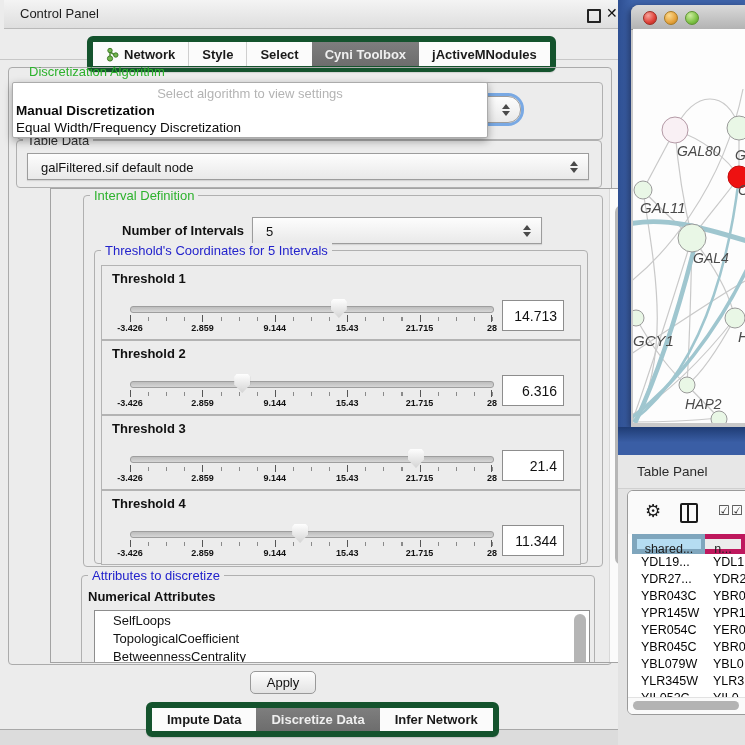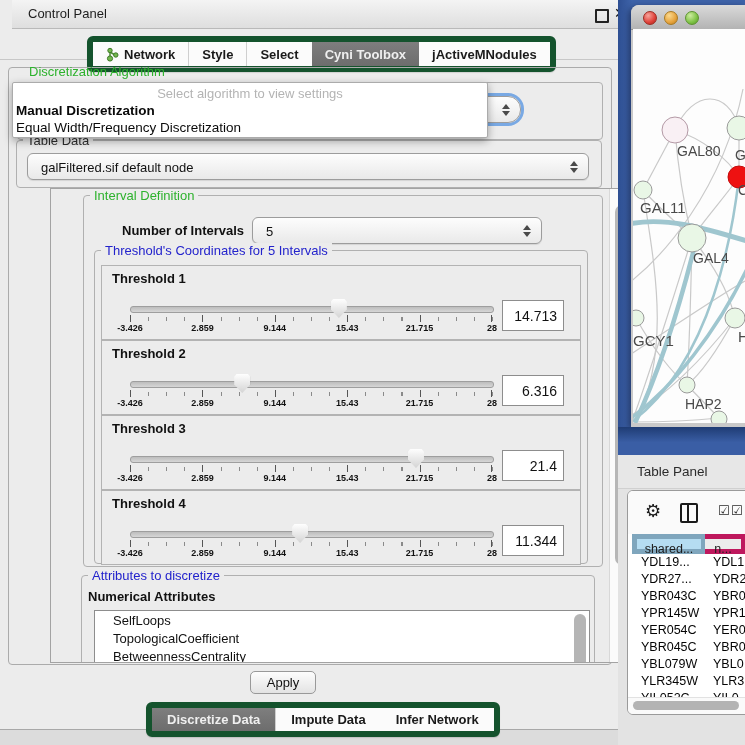--- a/index.html
+++ b/index.html
@@ -1,21 +1,21 @@
 <!DOCTYPE html>
 <html><head>
 <meta charset="utf-8">
 <style>
   html,body{margin:0;padding:0;background:#d9d9d9;font-family:"Liberation Sans","DejaVu Sans",sans-serif;}
   #screen{position:relative;width:745px;height:745px;overflow:hidden;background:#dcdcdc;}
   .abs{position:absolute;}
 
   
   #control-panel{left:0;top:0;width:618px;height:729px;background:#ececec;border-right:1px solid #a8a8a8;border-bottom:1px solid #a8a8a8;}
-  #cp-titlebar{left:12px;top:0;width:618px;height:28px;background:linear-gradient(180deg,#f4f4f4,#dedede);border-bottom:1px solid #b9b9b9;}
+  #cp-titlebar{left:4px;top:0;width:618px;height:28px;background:linear-gradient(180deg,#f4f4f4,#dedede);border-bottom:1px solid #b9b9b9;}
   #cp-title{left:16px;top:6px;font-size:13px;color:#1d1d1d;}
   #float-btn{left:583px;top:9px;width:10px;height:10px;border:2px solid #222;border-radius:1px;background:transparent;}
   #close-btn{left:602px;top:5px;font-size:14px;font-weight:bold;color:#111;}
   .hairline{left:0;top:59px;width:618px;height:1px;background:#c7c7c7;}
 
   
   .seg-bar{display:flex;height:24px;border:6px solid #14532d;border-radius:6px;overflow:hidden;background:#fbfbfb;box-shadow:0 1px 1px rgba(0,0,0,0.12);}
   .seg{display:flex;align-items:center;gap:5px;padding:0 13px;font-size:13px;font-weight:600;color:#1a1a1a;background:#fbfbfb;border-left:1px solid #cfcfcf;white-space:nowrap;}
   .seg:first-child{border-left:none;}
   .seg.selected{background:linear-gradient(180deg,#7e7e7e,#6d6d6d);color:#efefef;border-left:none;}
@@ -27,21 +27,21 @@
   
   #outer-panel{left:8px;top:67px;width:602px;height:596px;border:1px solid #ababab;border-radius:4px;}
 
   .group{border:1px solid #b0b0b0;border-radius:4px;}
   .group-title{position:absolute;font-size:13px;background:#ececec;padding:0 4px;white-space:nowrap;}
   .t-green{color:#2db22d;}
   .t-blue{color:#2323cc;}
   .t-dark{color:#2e2e2e;}
 
   
-  .combo{position:absolute;background:linear-gradient(180deg,#fdfdfd,#e9e9e9);border:1px solid #9c9c9c;border-radius:6px;box-shadow:0 1px 1px rgba(0,0,0,0.10);}
+  .combo{position:absolute;background:linear-gradient(180deg,#fdfdfd,#e9e9e9);border:1px solid #9c9c9c;border-radius:0;box-shadow:0 1px 1px rgba(0,0,0,0.10);}
   .combo-text{position:absolute;left:13px;top:50%;transform:translateY(-50%);font-size:13px;color:#111;white-space:nowrap;}
   .steppers{position:absolute;right:10px;top:50%;transform:translateY(-50%);width:9px;height:14px;}
   .steppers .up{position:absolute;left:1px;top:1px;width:0;height:0;border-left:4px solid transparent;border-right:4px solid transparent;border-bottom:5px solid #4a4a4a;}
   .steppers .dn{position:absolute;left:1px;bottom:1px;width:0;height:0;border-left:4px solid transparent;border-right:4px solid transparent;border-top:5px solid #4a4a4a;}
   #algo-combo{left:16px;top:28px;width:494px;height:25px;border-radius:13px;box-shadow:0 0 0 3px #79a9e4;}
 
   
   #algo-popup{left:12px;top:82px;width:474px;height:54px;background:#fff;border:1px solid #ababab;border-radius:2px;box-shadow:0 3px 8px rgba(0,0,0,0.35);z-index:40;}
   #algo-popup .hint{position:absolute;left:0;top:3px;width:100%;text-align:center;font-size:13px;color:#b4b4b4;}
   #algo-popup .opt{position:absolute;left:3px;font-size:13.5px;color:#0a0a0a;white-space:nowrap;}
@@ -80,21 +80,21 @@
 
   
   #right-region{left:618px;top:0;width:127px;height:745px;background:#e3e3e3;}
   #desktop-blue{position:absolute;left:0;top:0;width:127px;height:455px;background:linear-gradient(90deg,#2e4f92,#3e63a9 14px,#3e63a9);}
   #net-window{position:absolute;left:13px;top:5px;width:114px;height:422px;border-radius:8px 0 0 0;background:#c9c9c9;box-shadow:-2px 2px 6px rgba(0,0,20,0.45);}
   #net-titlebar{position:absolute;left:0;top:0;width:114px;height:24px;border-radius:8px 0 0 0;background:linear-gradient(180deg,#dadada,#b3b3b3);border-bottom:1px solid #8f8f8f;}
   .light{position:absolute;top:6px;width:12px;height:12px;border-radius:50%;}
   #light-red{left:12px;background:radial-gradient(circle at 35% 30%,#f6a49c,#df4038 60%,#a92920);border:1px solid #9c2b22;}
   #light-yellow{left:33px;background:radial-gradient(circle at 35% 30%,#fbd98e,#e6a33c 60%,#b87c1e);border:1px solid #a97a22;}
   #light-green{left:54px;background:radial-gradient(circle at 35% 30%,#cdeca0,#7dc244 60%,#57962a);border:1px solid #5d9331;}
-  #net-canvas{position:absolute;left:2px;top:24px;width:112px;height:394px;background:#fdfdfd;overflow:hidden;}
+  #net-canvas{position:absolute;left:2px;top:24px;width:112px;height:394px;background:#fdfdfd;overflow:hidden;font-style:italic;}
   #below-window-blue{position:absolute;left:0;top:427px;width:127px;height:28px;background:linear-gradient(180deg,#1f3c74,#3a5ea5 55%);}
 
   #table-panel-bar{position:absolute;left:0;top:455px;width:127px;height:33px;background:#e7e7e7;border-bottom:1px solid #d0d0d0;}
   #table-panel-title{position:absolute;left:19px;top:9px;font-size:13.5px;color:#2b2b2b;}
   #table-panel-box{position:absolute;left:9px;top:490px;width:118px;height:223px;background:#fff;border:1px solid #9a9a9a;border-radius:6px 0 0 6px;overflow:hidden;}
   #tp-toolbar{position:absolute;left:0;top:0;width:118px;height:43px;background:#fafafa;}
   #gear-ic{position:absolute;left:17px;top:9px;font-size:18px;color:#1a1a1a;}
   #col-ic{position:absolute;left:52px;top:12px;width:14px;height:16px;border:2px solid #1a1a1a;border-radius:2px;}
   #col-ic::after{content:"";position:absolute;left:5px;top:0;width:2px;height:16px;background:#1a1a1a;}
   .cb-ic{position:absolute;top:12px;font-size:13px;color:#2a2a2a;}
@@ -296,25 +296,25 @@
       </div>
 
       <div id="v-scroll">
         <div id="v-thumb"></div>
       </div>
     </div>
 
     <div id="apply-btn" class="abs">Apply</div>
 
     <div id="bottom-tabs" class="abs seg-bar">
+      <div class="seg">
+          <span>Impute Data</span>
+        </div>
       <div class="seg selected">
           <span>Discretize Data</span>
-        </div>
-      <div class="seg">
-          <span>Impute Data</span>
         </div>
       <div class="seg after-selected">
           <span>Infer Network</span>
         </div>
     </div>
   </div>
 
   <div id="right-region" class="abs">
     <div id="desktop-blue">
       <div id="net-window">

